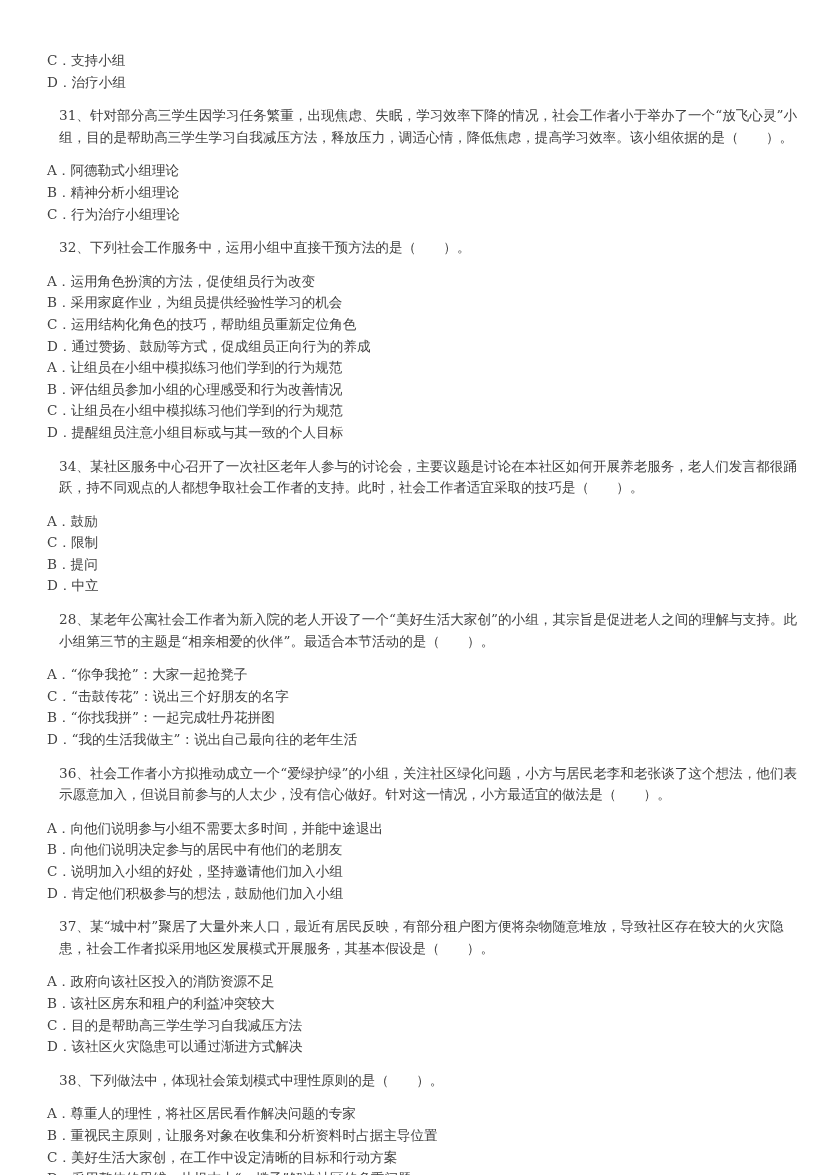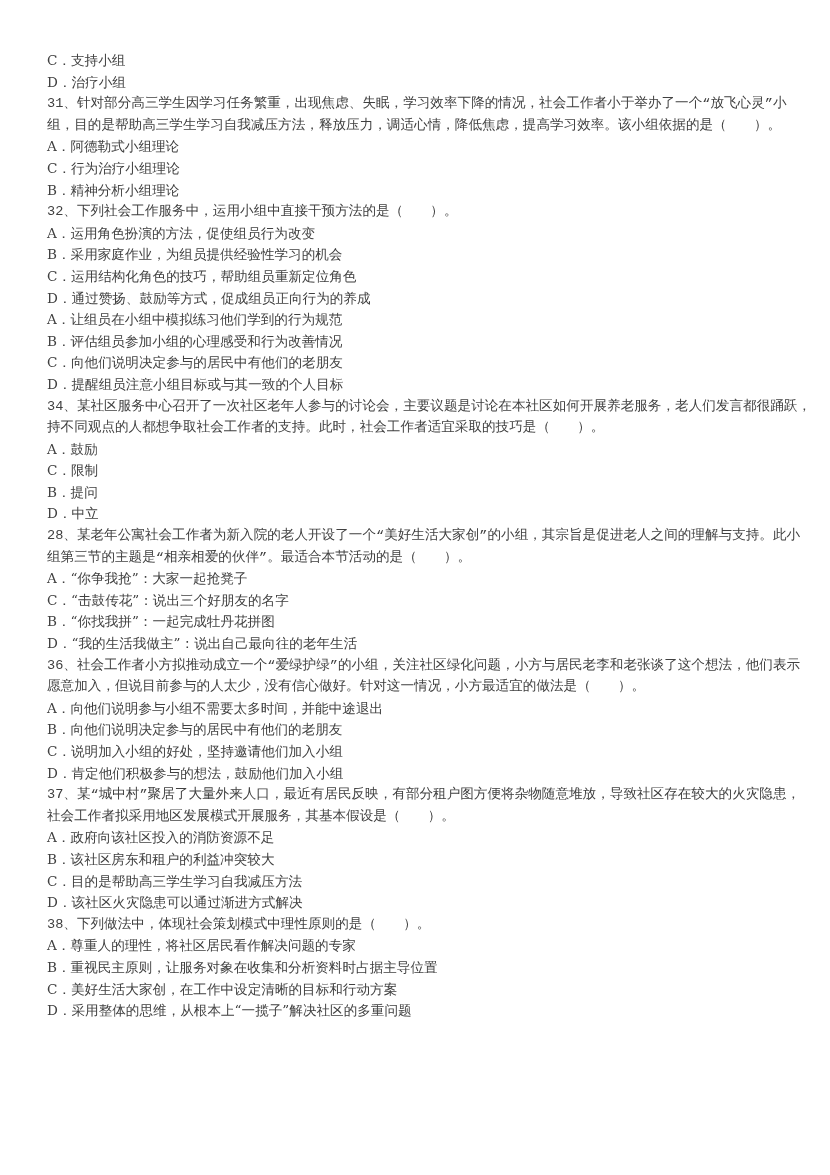--- a/index.html
+++ b/index.html
@@ -8,51 +8,51 @@
     position: absolute;
     left: 47px;
     top: 50px;
     width: 765px;
     font-family: "DejaVu Serif", "Liberation Serif", serif;
     font-size: 13.6px;
     line-height: 21.6px;
     color: #404040;
   }
   .question { margin: 0; }
-  .stem { margin: 0; font-family: Liberation Mono, monospace; }
+  .stem { margin: 12px; }
   .opt { margin: 0; white-space: nowrap; }
 </style>
 </head>
 <body>
 
 <div class="page">
   <div>
     <p class="opt">C．支持小组</p>
     <p class="opt">D．治疗小组</p>
   </div>
 
   <div class="question">
     <p class="stem">31、针对部分高三学生因学习任务繁重，出现焦虑、失眠，学习效率下降的情况，社会工作者小于举办了一个“放飞心灵”小组，目的是帮助高三学生学习自我减压方法，释放压力，调适心情，降低焦虑，提高学习效率。该小组依据的是（　　）。</p>
     <p class="opt">A．阿德勒式小组理论</p>
+    <p class="opt">B．精神分析小组理论</p>
     <p class="opt">C．行为治疗小组理论</p>
-    <p class="opt">B．精神分析小组理论</p>
   </div>
 
   <div class="question">
     <p class="stem">32、下列社会工作服务中，运用小组中直接干预方法的是（　　）。</p>
     <p class="opt">A．运用角色扮演的方法，促使组员行为改变</p>
     <p class="opt">B．采用家庭作业，为组员提供经验性学习的机会</p>
     <p class="opt">C．运用结构化角色的技巧，帮助组员重新定位角色</p>
     <p class="opt">D．通过赞扬、鼓励等方式，促成组员正向行为的养成</p>
   </div>
 
   <div class="question">
     <p class="opt">A．让组员在小组中模拟练习他们学到的行为规范</p>
     <p class="opt">B．评估组员参加小组的心理感受和行为改善情况</p>
-    <p class="opt">C．向他们说明决定参与的居民中有他们的老朋友</p>
+    <p class="opt">C．让组员在小组中模拟练习他们学到的行为规范</p>
     <p class="opt">D．提醒组员注意小组目标或与其一致的个人目标</p>
   </div>
 
   <div class="question">
     <p class="stem">34、某社区服务中心召开了一次社区老年人参与的讨论会，主要议题是讨论在本社区如何开展养老服务，老人们发言都很踊跃，持不同观点的人都想争取社会工作者的支持。此时，社会工作者适宜采取的技巧是（　　）。</p>
     <p class="opt">A．鼓励</p>
     <p class="opt">C．限制</p>
     <p class="opt">B．提问</p>
     <p class="opt">D．中立</p>
   </div>

